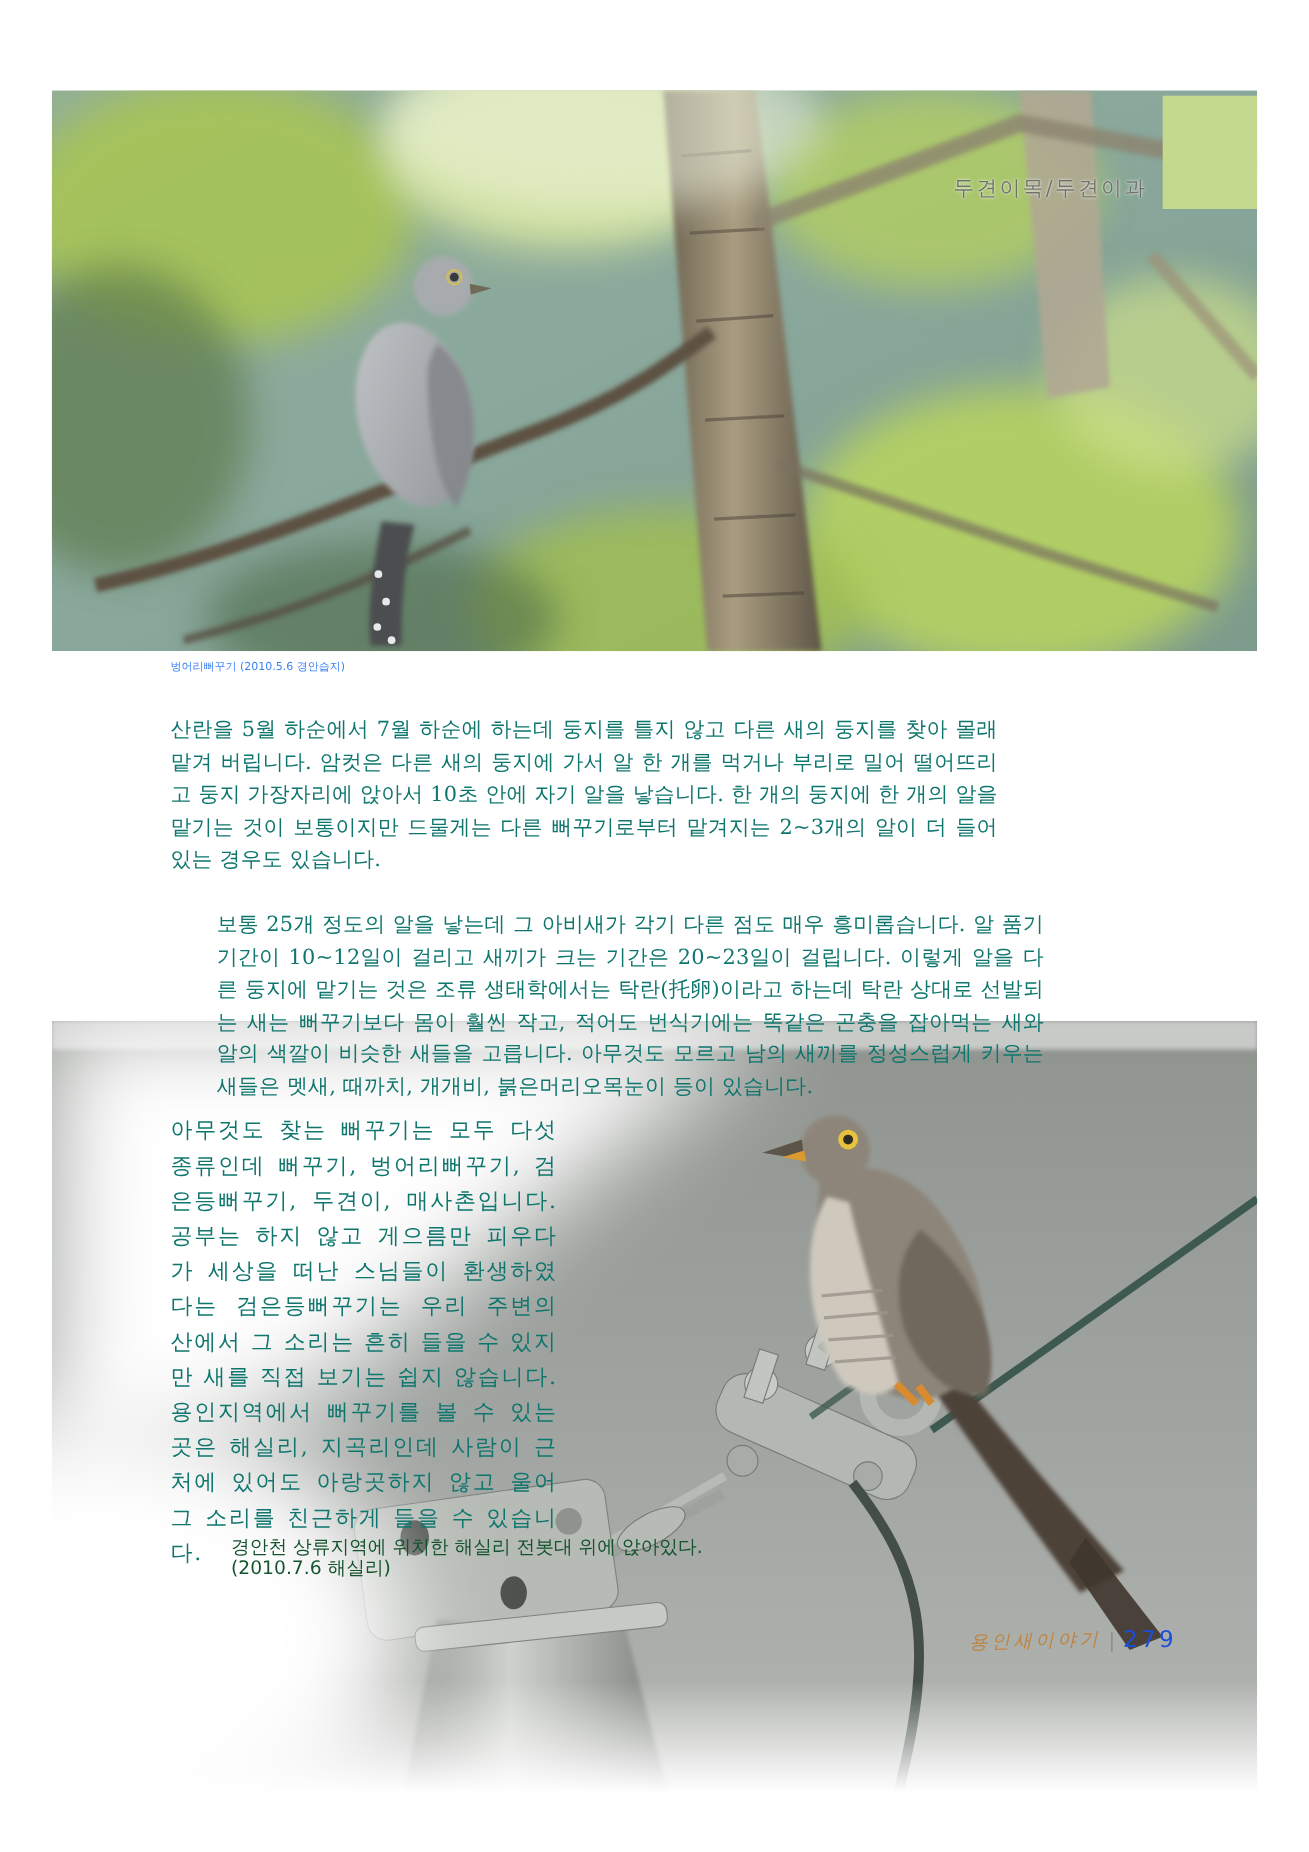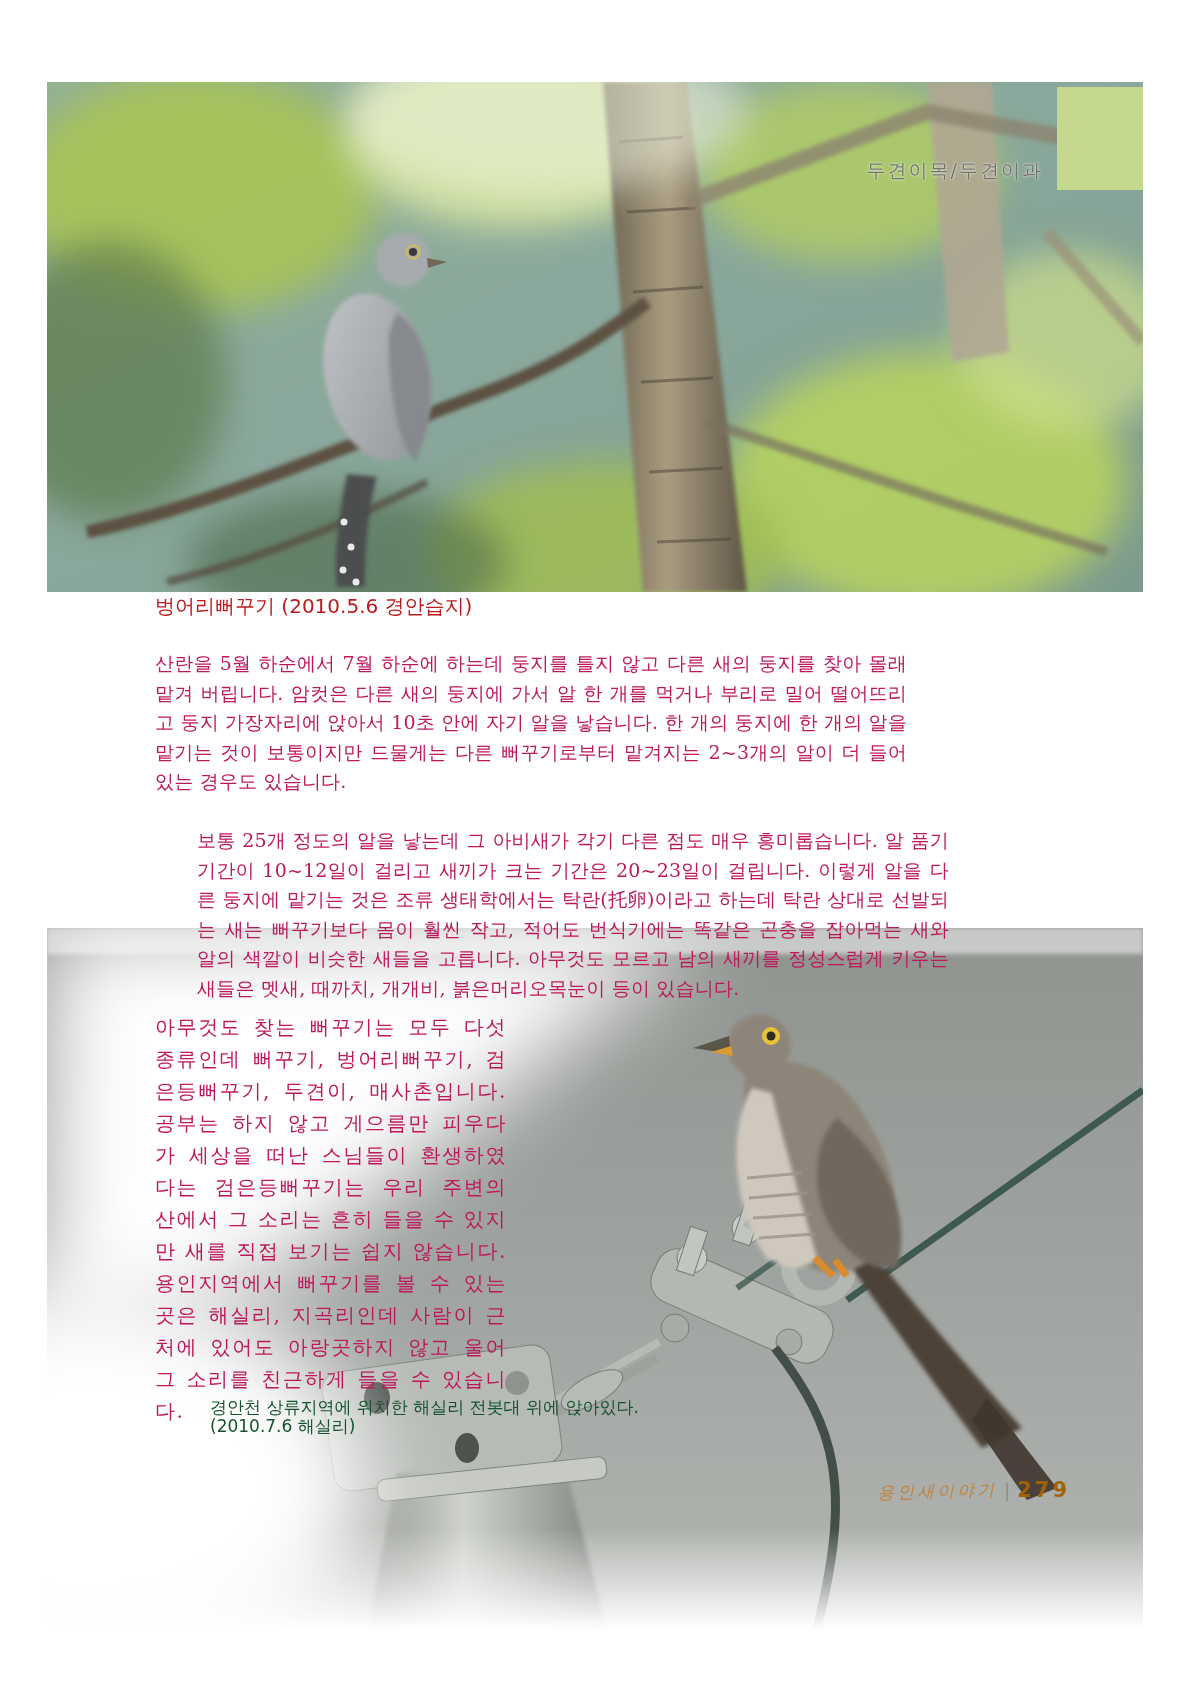--- a/index.html
+++ b/index.html
@@ -22,28 +22,28 @@
     text-shadow:0 0 3px rgba(255,255,255,.75), 0 0 1px rgba(255,255,255,.9);
     text-align:center;
   }
   #green-tab{
     right:0;top:5px;width:86px;height:103px;background:#c4d88e;
   }
 
   
   .photo-caption{
     font-family:"DejaVu Sans","Liberation Sans",sans-serif;
-    color:#b91c1c;font-size:20px;line-height:19px;
+    color:#3b82f6;font-size:10px;line-height:19px;
   }
   #caption-top{left:155px;top:597px;}
   #caption-bottom{left:210px;top:1398px;font-size:17px;color:#14532d;}
 
   
   .para{
-    color:#be185d;text-align:justify;
+    color:#0f766e;text-align:justify;
   }
   #para1{left:155px;top:630px;width:752px;font-size:19px;line-height:29.6px;letter-spacing:.2px;}
   #para2{left:155px;top:807px;width:752px;font-size:19px;line-height:29.6px;letter-spacing:.2px;margin-left:42px;}
   #para3{left:155px;top:991px;width:352px;font-size:20px;line-height:32px;letter-spacing:1.6px;}
 
   
   #bottom-photo{
     left:47px;top:928px;width:1096px;height:702px;overflow:hidden;
   }
 
@@ -53,21 +53,21 @@
     display:flex;align-items:baseline;justify-content:flex-end;gap:7px;
   }
   #footer-title{
     font-family:"DejaVu Serif","Liberation Serif",serif;
     font-style:italic;font-size:17px;letter-spacing:3px;color:#c08440;
     transform:rotate(-1.5deg);
   }
   #footer-sep{color:#8b8f8a;font-size:18px;font-family:"DejaVu Sans","Liberation Sans",sans-serif;}
   #footer-page-number{
     font-family:"DejaVu Sans","Liberation Sans",sans-serif;
-    font-size:21px;letter-spacing:3px;color:#a16207;font-weight:bold;
+    font-size:21px;letter-spacing:3px;color:#1d4ed8;
   }
 </style>
 </head>
 <body>
 
 <div id="top-photo" class="abs">
   <svg width="1096" height="510" viewBox="0 0 1096 510">
     <defs>
       <linearGradient id="bgTop" x1="0" y1="0" x2="1" y2="1">
         <stop offset="0" stop-color="#93b096"></stop>

